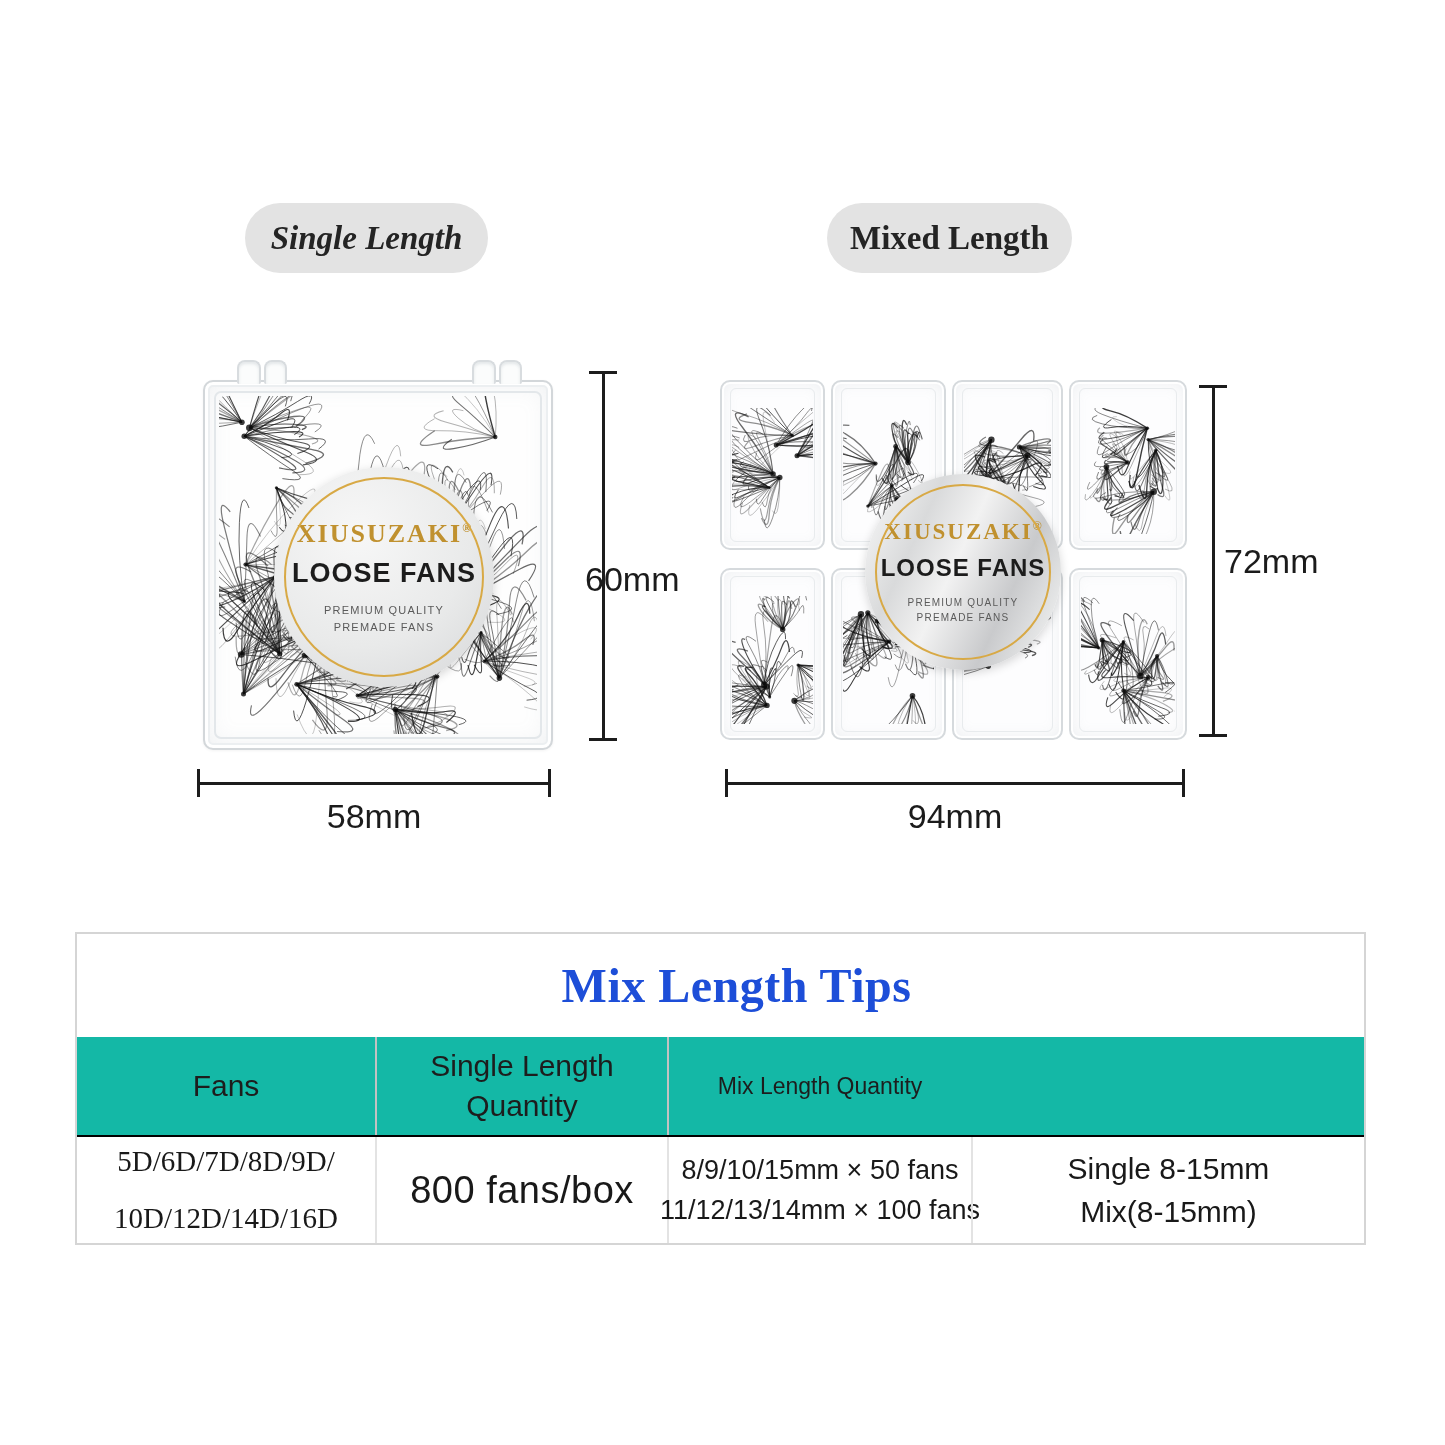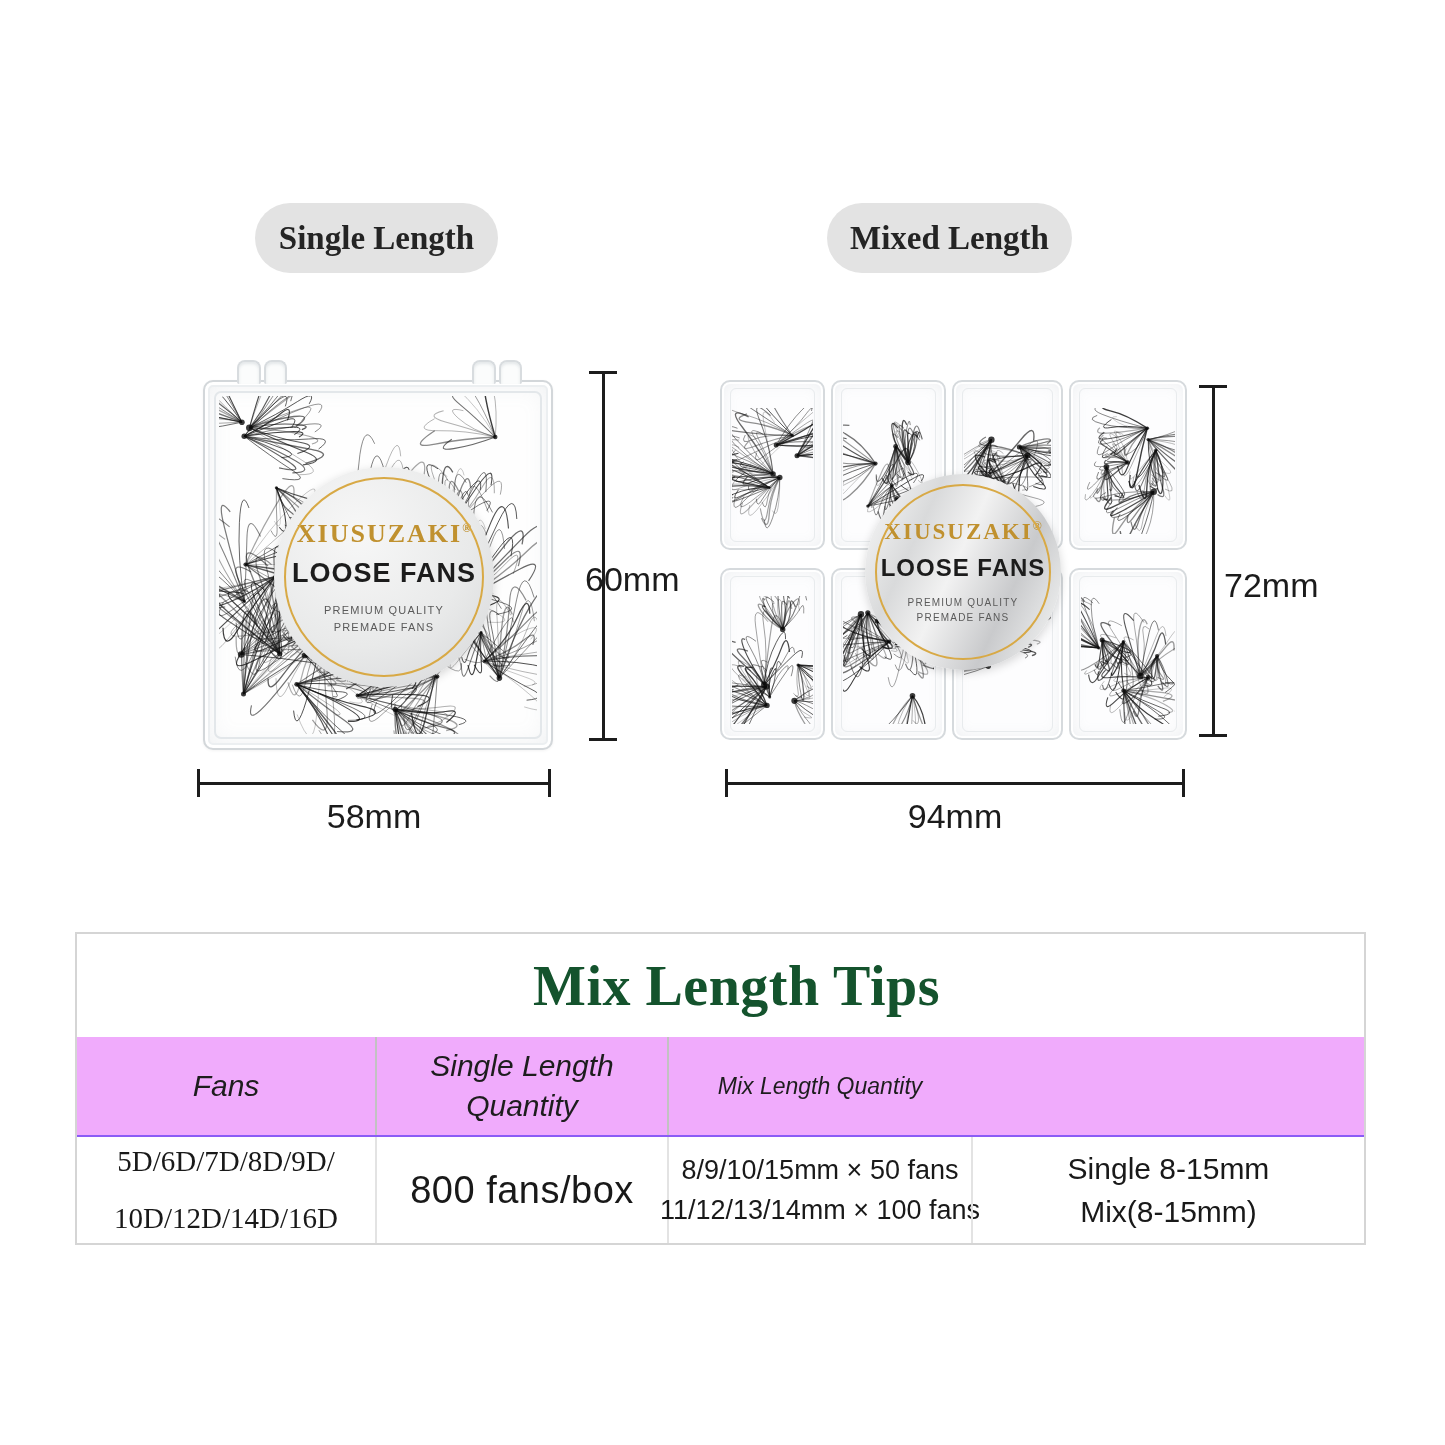--- a/index.html
+++ b/index.html
@@ -8,21 +8,21 @@
     position:relative; width:1445px; height:1445px; background:#ffffff;
     font-family:"Liberation Sans", sans-serif; color:#1c1c1c; overflow:hidden;
   }
 
   
   .pill {
     position:absolute; top:203px; height:70px; border-radius:35px;
     background:#e3e3e3; display:flex; align-items:center; justify-content:center;
     font-family:"Liberation Serif", serif; font-weight:700; font-size:33px; color:#242424;
   }
-  .pill-single { left:255px; width:243px; }
+  .pill-single { left:245px; width:243px;font-style:italic; }
   .pill-mixed  { left:827px; width:245px; }
 
   
   .box-single {
     position:absolute; left:203px; top:380px; width:350px; height:370px;
     background:#fefefe; border:2px solid #d3d7da; border-radius:10px;
     box-shadow: inset 0 0 0 3px #ffffff, inset 0 0 0 5px #eceff1,
                 inset 0 0 26px rgba(150,160,170,.18), 0 1px 3px rgba(0,0,0,.05);
   }
   .box-rim { position:absolute; inset:9px; border:2px solid #e3e7ea; border-radius:7px; }
@@ -91,25 +91,25 @@
   .dim-label { position:absolute; font-size:34px; color:#1b1b1b; }
   .dim-label.ctr { text-align:center; width:160px; }
 
   
   .tips {
     position:absolute; left:75px; top:932px; width:1291px; height:313px;
     border:2px solid #d5d5d5; display:grid; grid-template-rows:103px 100px 1fr;
   }
   .tips-title {
     display:flex; align-items:center; justify-content:center;
-    font-family:"Liberation Serif", serif; font-weight:700; font-size:56px;
-    letter-spacing:.5px; color:#14532d; background:#ffffff;margin-left:32px;
+    font-family:"Liberation Serif", serif; font-weight:700; font-size:48px;
+    letter-spacing:.5px; color:#1d4ed8; background:#ffffff;margin-left:32px;
   }
   .tips-head, .tips-body { display:grid; grid-template-columns:298px 292px 304px 1fr; }
-  .tips-head { background:#f0abfc; border-bottom:2px solid #8b5cf6;font-style:italic; }
+  .tips-head { background:#14b8a6; border-bottom:2px solid #000000; }
   .th {
     display:flex; align-items:center; justify-content:center; text-align:center;
     font-size:30px; line-height:1.32; color:#1d1d1d; padding:0 18px; white-space:pre-line;
   }
   .th + .th { border-left:2px solid #c2c2c2; }
   .th-mix { white-space:nowrap; padding:0 4px; font-size:23px; }
   .tips-body { background:#ffffff; }
   .td {
     display:flex; flex-direction:column; align-items:center; justify-content:center;
     text-align:center; color:#191919;
@@ -1552,21 +1552,21 @@
       <div class="cap l"></div>
       <div class="cap r"></div>
   </div>
   <div class="dim-label ctr" style="left:294px; top:797px;">58mm</div>
 
   <div class="dimv" style="left:1199px; top:385px; height:352px;">
     <div class="line"></div>
       <div class="cap t"></div>
       <div class="cap b"></div>
   </div>
-  <div class="dim-label" style="left:1224px; top:566px;">72mm</div>
+  <div class="dim-label" style="left:1224px; top:542px;">72mm</div>
 
   <div class="dimh" style="left:725px; top:769px; width:460px;">
     <div class="line"></div>
       <div class="cap l"></div>
       <div class="cap r"></div>
   </div>
   <div class="dim-label ctr" style="left:875px; top:797px;">94mm</div>
 
   <div class="tips">
     <div class="tips-title">Mix Length Tips</div>

